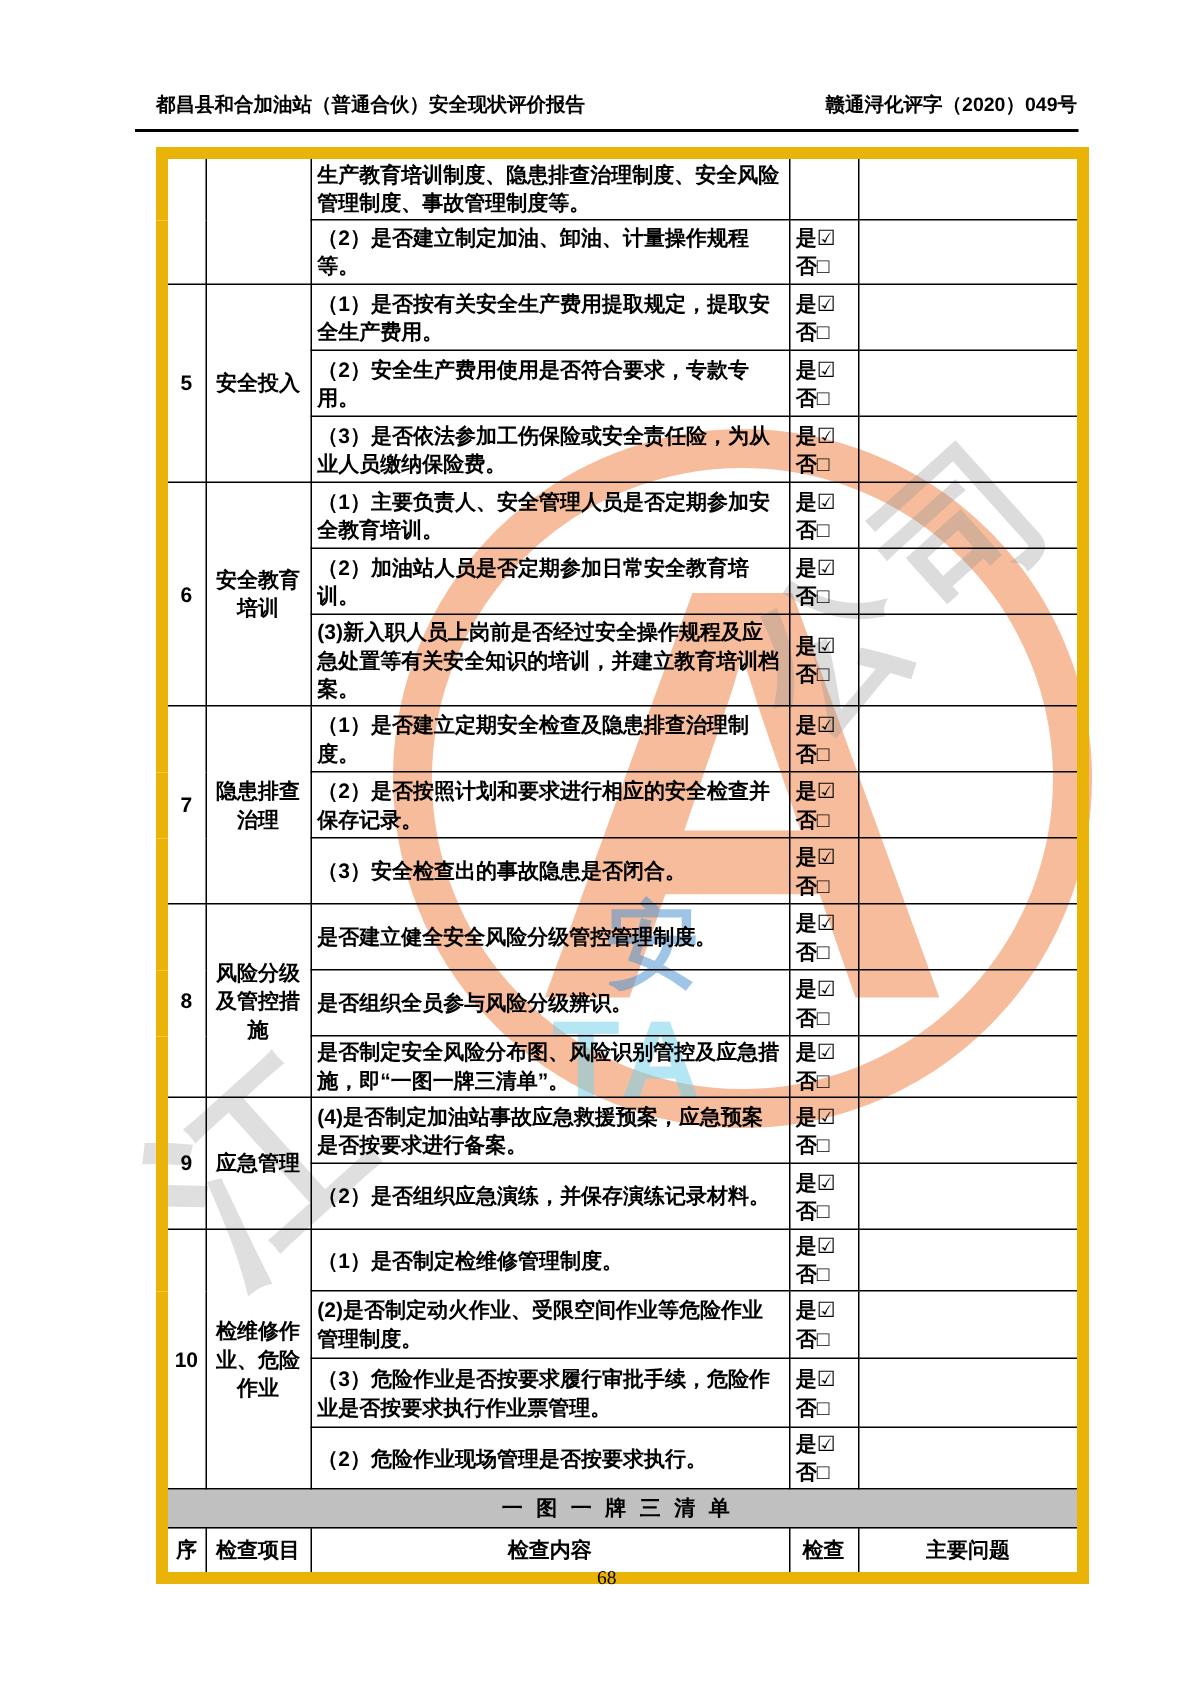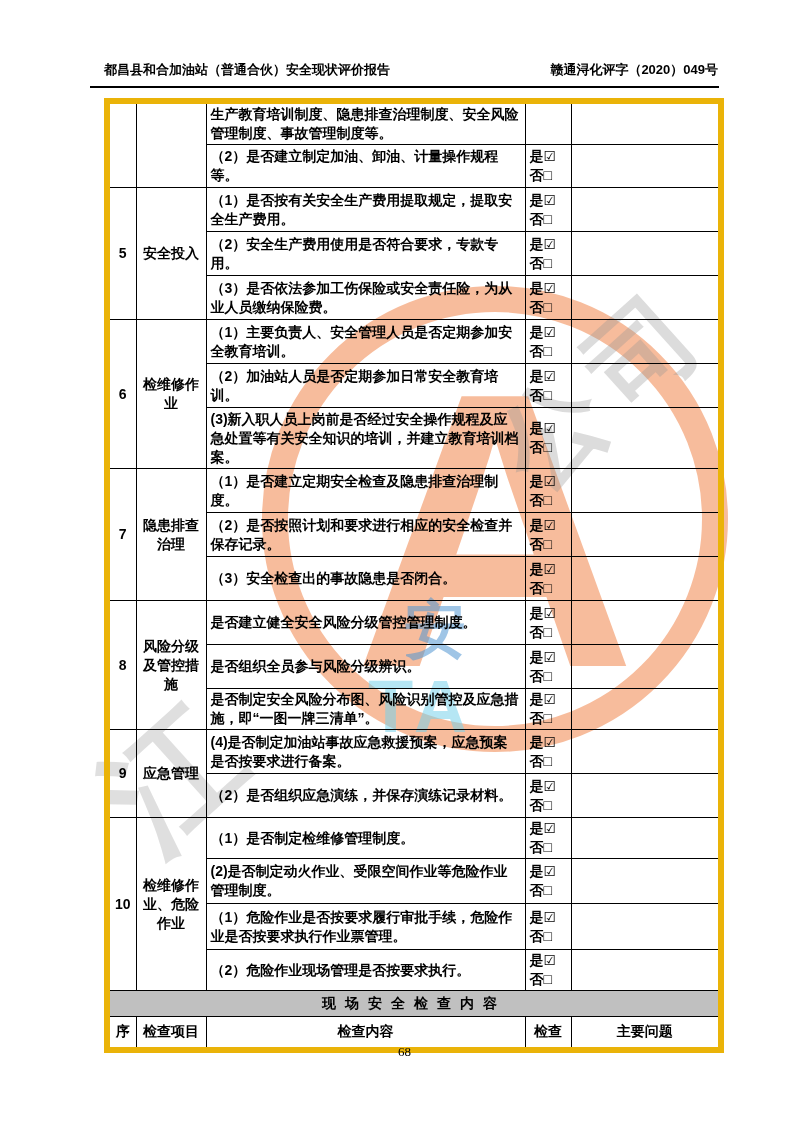--- a/index.html
+++ b/index.html
@@ -43,21 +43,21 @@
   .head{
     position:absolute;left:104px;top:61px;width:614px;z-index:2;
     display:flex;justify-content:space-between;align-items:flex-end;
     font-size:13px;font-weight:bold;
   }
   .rule{position:absolute;left:90px;top:86px;width:629px;height:2px;background:#000;z-index:2;}
 
   
   table.checklist{
     position:absolute;left:104px;top:98px;width:614px;z-index:1;
-    border-collapse:collapse;table-layout:fixed;border:6px solid #eab308;
+    border-collapse:collapse;table-layout:fixed;border:8px solid #eab308;
   }
   table.checklist td{
     border:1px solid #000;box-sizing:border-box;
     font-size:14px;font-weight:bold;line-height:19px;
     padding:1px 4px;vertical-align:middle;word-break:break-all;
   }
   td.c{text-align:center;padding:1px 2px;line-height:20px;}
   td.content{text-align:left;}
   td.check{padding:1px 1px 1px 4px;line-height:20px;font-size:14px;}
   td.bar{
@@ -141,21 +141,21 @@
         <td class="content">（3）是否依法参加工伤保险或安全责任险，为从业人员缴纳保险费。</td>
         <td class="check">
           <div>是☑</div>
           <div>否□</div>
         </td>
         <td></td>
       </tr>
 
       <tr style="height:44px">
         <td class="c" rowspan="3">6</td>
-        <td class="c" rowspan="3">检维修作业</td>
+        <td class="c" rowspan="3">安全教育培训</td>
         <td class="content">（1）主要负责人、安全管理人员是否定期参加安全教育培训。</td>
         <td class="check">
           <div>是☑</div>
           <div>否□</div>
         </td>
         <td></td>
       </tr>
       <tr style="height:44px">
         <td class="content">（2）加油站人员是否定期参加日常安全教育培训。</td>
         <td class="check">
@@ -258,38 +258,38 @@
       </tr>
       <tr style="height:45px">
         <td class="content">(2)是否制定动火作业、受限空间作业等危险作业管理制度。</td>
         <td class="check">
           <div>是☑</div>
           <div>否□</div>
         </td>
         <td></td>
       </tr>
       <tr style="height:46px">
-        <td class="content">（1）危险作业是否按要求履行审批手续，危险作业是否按要求执行作业票管理。</td>
+        <td class="content">（3）危险作业是否按要求履行审批手续，危险作业是否按要求执行作业票管理。</td>
         <td class="check">
           <div>是☑</div>
           <div>否□</div>
         </td>
         <td></td>
       </tr>
       <tr style="height:39px">
         <td class="content">（2）危险作业现场管理是否按要求执行。</td>
         <td class="check">
           <div>是☑</div>
           <div>否□</div>
         </td>
         <td></td>
       </tr>
 
       <tr style="height:26px">
-        <td class="bar" colspan="5">现场安全检查内容</td>
+        <td class="bar" colspan="5">一图一牌三清单</td>
       </tr>
 
       <tr style="height:33px">
         <td class="fh">序</td>
         <td class="fh">检查项目</td>
         <td class="fh-left">检查内容</td>
         <td class="fh u">检查</td>
         <td class="fh u">主要问题</td>
       </tr>
 

